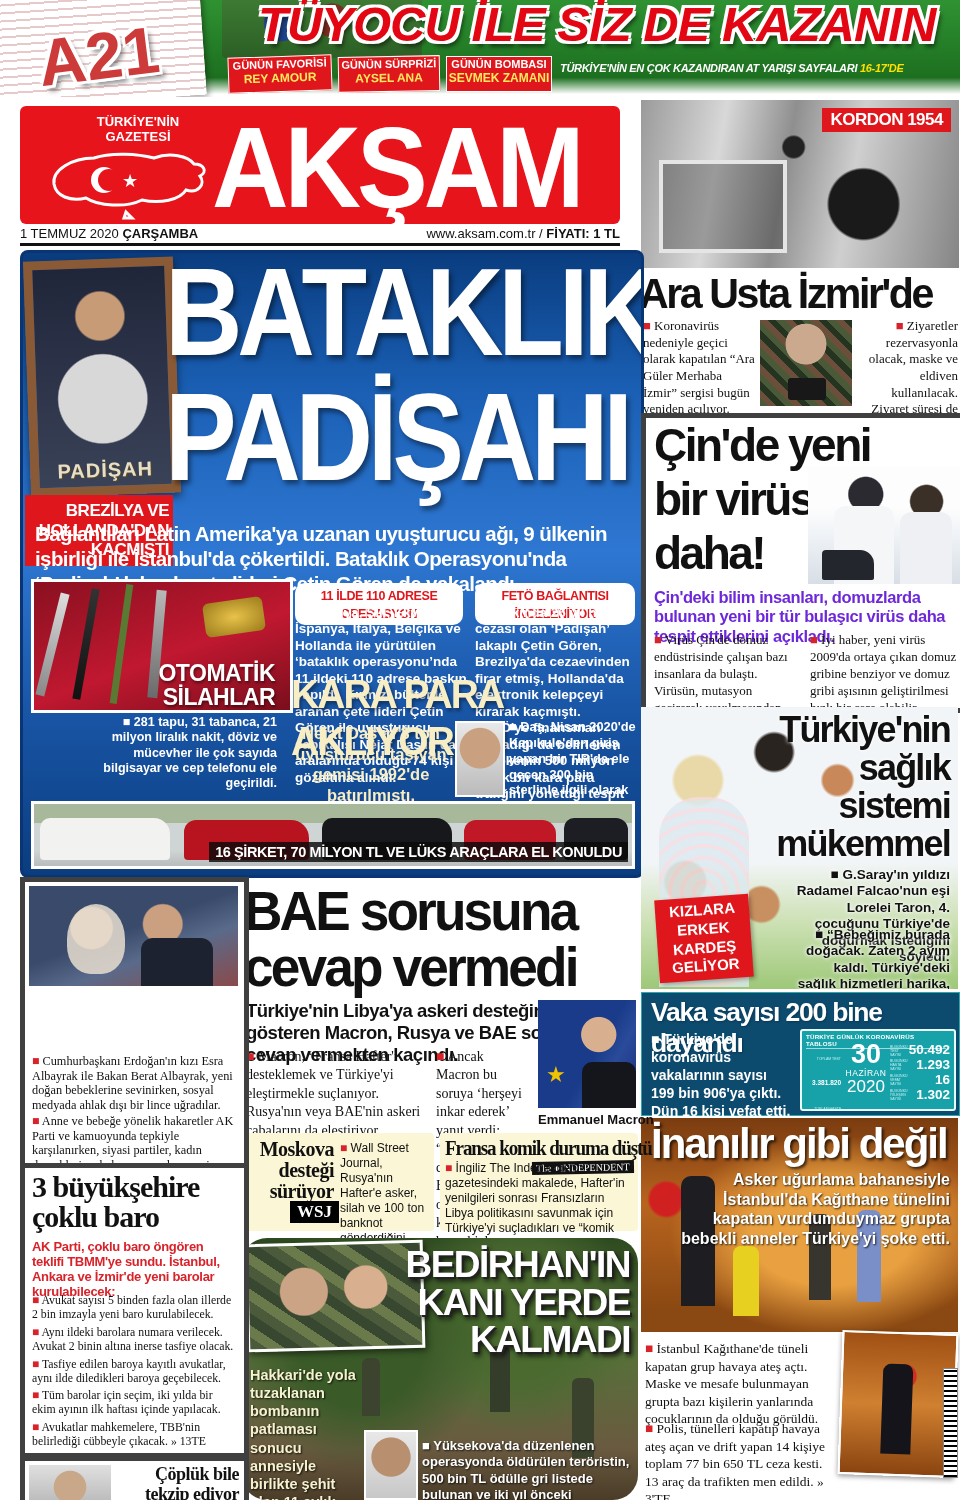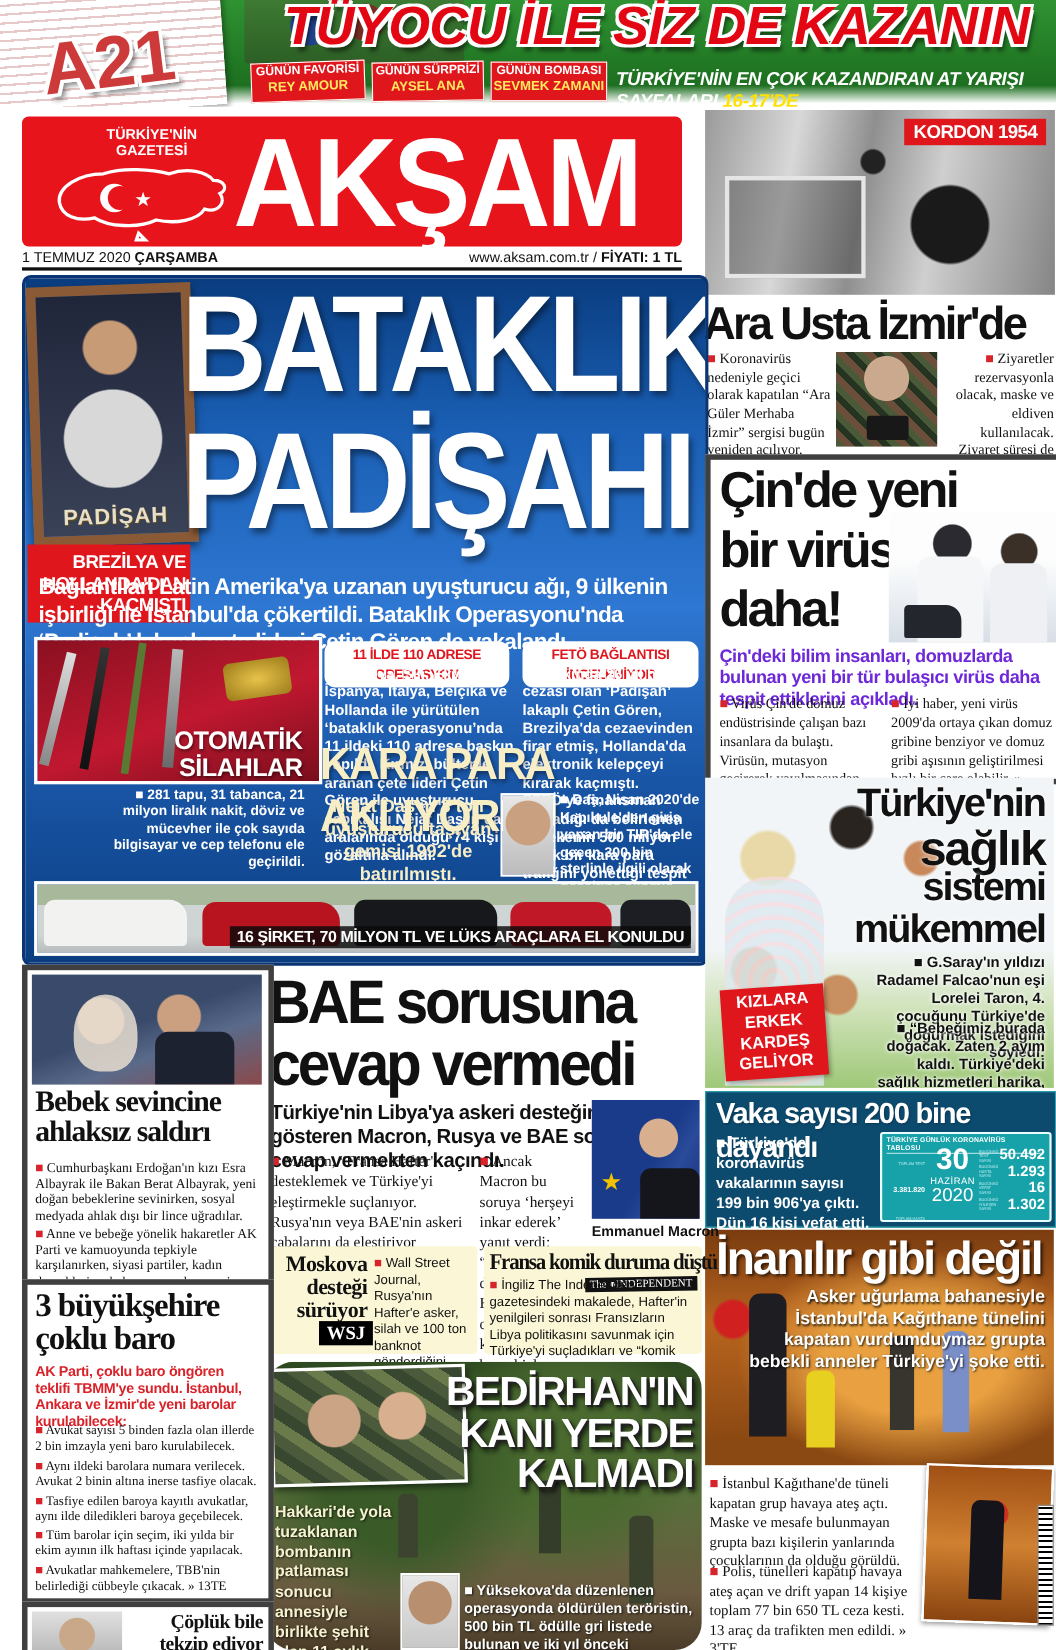--- a/index.html
+++ b/index.html
@@ -43,21 +43,21 @@
       <span style="color:#ffe95e;font-size:12px;">REY AMOUR</span>
     </div>
     <div class="abs redtag" style="left:338px;top:56px;width:100px;height:34px;text-align:center;font-size:11px;line-height:1.3;transform:rotate(-1deg);border:1px solid #fff;">
       <span>GÜNÜN SÜRPRİZİ</span><br>
       <span style="color:#ffe95e;font-size:12px;">AYSEL ANA</span>
     </div>
     <div class="abs redtag" style="left:446px;top:56px;width:104px;height:34px;text-align:center;font-size:11px;line-height:1.3;border:1px solid #fff;">
       <span>GÜNÜN BOMBASI</span><br>
       <span style="color:#ffe95e;font-size:12px;">SEVMEK ZAMANI</span>
     </div>
-    <div class="abs b i" style="left:560px;top:62px;width:400px;font-size:17px;color:#fff;letter-spacing:-.3px;">
+    <div class="abs b i" style="left:560px;top:62px;width:400px;font-size:11px;color:#fff;letter-spacing:-.3px;">
       <span>TÜRKİYE'NİN EN ÇOK KAZANDIRAN AT YARIŞI SAYFALARI</span>
       <span style="color:#ffe000;">16-17'DE</span>
     </div>
   </div>
 
   <div class="abs" style="left:20px;top:106px;width:600px;height:118px;background:#e8141c;border-radius:6px;">
     <div class="abs b wt" style="left:48px;top:9px;width:140px;text-align:center;font-size:13px;line-height:1.15;">
       <span>TÜRKİYE'NİN</span><br>
       <span>GAZETESİ</span>
     </div>
@@ -177,21 +177,21 @@
 
   <div class="abs clip" style="left:641px;top:707px;width:317px;height:282px;background:
        radial-gradient(circle at 18% 26%,#e9d9a8 0 7%,transparent 8%),
        radial-gradient(circle at 42% 16%,#2a2420 0 6%,transparent 7%),
        radial-gradient(circle at 62% 26%,#c8885a 0 5%,transparent 6%),
        radial-gradient(circle at 14% 62%,#c8a070 0 6%,transparent 7%),
        radial-gradient(circle at 38% 70%,#c89060 0 6%,transparent 7%),
        linear-gradient(180deg,#f2f5f7 0 55%,#cfe2b8 75%,#9ec878);">
     <div class="abs" style="left:18px;top:90px;width:90px;height:190px;background:repeating-radial-gradient(circle,#dbe9ef 0 8px,#f3dce2 8px 12px);border-radius:40px 40px 0 0;opacity:.8;"></div>
     <div class="abs b hl" style="right:8px;top:2px;font-size:36px;letter-spacing:-1.8px;text-align:right;text-shadow:0 0 4px #fff;">Türkiye'nin</div>
-    <div class="abs b hl" style="right:8px;top:40px;font-size:44px;letter-spacing:-1.8px;text-shadow:0 0 4px #fff;">sağlık</div>
+    <div class="abs b hl" style="right:8px;top:40px;font-size:36px;letter-spacing:-1.8px;text-shadow:0 0 4px #fff;">sağlık</div>
     <div class="abs b hl" style="right:8px;top:78px;font-size:36px;letter-spacing:-1.8px;text-shadow:0 0 4px #fff;">sistemi</div>
     <div class="abs b hl" style="right:8px;top:116px;font-size:36px;letter-spacing:-1.8px;text-shadow:0 0 4px #fff;">mükemmel</div>
     <div class="abs b" style="right:8px;top:160px;width:155px;font-size:13.5px;line-height:1.22;text-align:right;text-shadow:0 0 3px #fff,0 0 5px #fff;">■ G.Saray'ın yıldızı Radamel Falcao'nun eşi Lorelei Taron, 4. çocuğunu Türkiye'de doğurmak istediğini söyledi:</div>
     <div class="abs b" style="right:8px;top:220px;width:155px;font-size:13.5px;line-height:1.22;text-align:right;text-shadow:0 0 3px #fff,0 0 5px #fff;">■ “Bebeğimiz burada doğacak. Zaten 2 ayım kaldı. Türkiye'deki sağlık hizmetleri harika, beni büyüledi.” » SPOR'DA</div>
     <div class="abs redtag" style="left:16px;top:190px;width:86px;padding:4px;text-align:center;font-size:15px;line-height:1.25;transform:rotate(-4deg);box-shadow:2px 2px 4px rgba(0,0,0,.3);">
       <span>KIZLARA</span><br>
       <span>ERKEK</span><br>
       <span>KARDEŞ</span><br>
       <span>GELİYOR</span>
     </div>
@@ -311,24 +311,20 @@
   </div>
 
   <div class="abs frame" style="left:20px;top:877px;width:219px;height:281px;background:#fff;">
     <div class="abs clip" style="left:4px;top:4px;width:209px;height:100px;background:
          radial-gradient(circle at 30% 42%,#d8b498 0 13%,transparent 14%),
          radial-gradient(circle at 64% 38%,#caa080 0 13%,transparent 14%),
          linear-gradient(160deg,#3a4a6a 0 45%,#5a6a8a 65%,#8a4a4a);">
       <div class="abs" style="left:38px;top:18px;width:58px;height:70px;background:#e8ded0;border-radius:50% 50% 40% 40%;opacity:.85;"></div>
       <div class="abs" style="left:112px;top:52px;width:72px;height:48px;background:#1c2230;border-radius:12px 12px 0 0;"></div>
     </div>
-    <div class="abs serif b hl" style="left:7px;top:106px;font-size:27px;line-height:1.0;letter-spacing:-1px;">
-      <span>Bebek sevincine</span><br>
-      <span>ahlaksız saldırı</span>
-    </div>
     <div class="abs serif rb" style="left:7px;top:172px;width:204px;font-size:12.3px;line-height:1.18;">■ Cumhurbaşkanı Erdoğan'ın kızı Esra Albayrak ile Bakan Berat Albayrak, yeni doğan bebeklerine sevinirken, sosyal medyada ahlak dışı bir lince uğradılar.</div>
     <div class="abs serif rb" style="left:7px;top:232px;width:204px;font-size:12.3px;line-height:1.18;">■ Anne ve bebeğe yönelik hakaretler AK Parti ve kamuoyunda tepkiyle karşılanırken, siyasi partiler, kadın dernekleri ve hak savunucuları sessiz kaldı. 13'TE</div>
   </div>
 
   <div class="abs frame" style="left:20px;top:1163px;width:219px;height:285px;background:#fff;">
     <div class="abs serif b hl" style="left:7px;top:4px;font-size:30px;line-height:1.0;letter-spacing:-1px;">
       <span>3 büyükşehire</span><br>
       <span>çoklu baro</span>
     </div>
     <div class="abs b" style="left:7px;top:72px;width:204px;font-size:13px;line-height:1.15;color:#d8232a;letter-spacing:-.3px;">AK Parti, çoklu baro öngören teklifi TBMM'ye sundu. İstanbul, Ankara ve İzmir'de yeni barolar kurulabilecek:</div>

